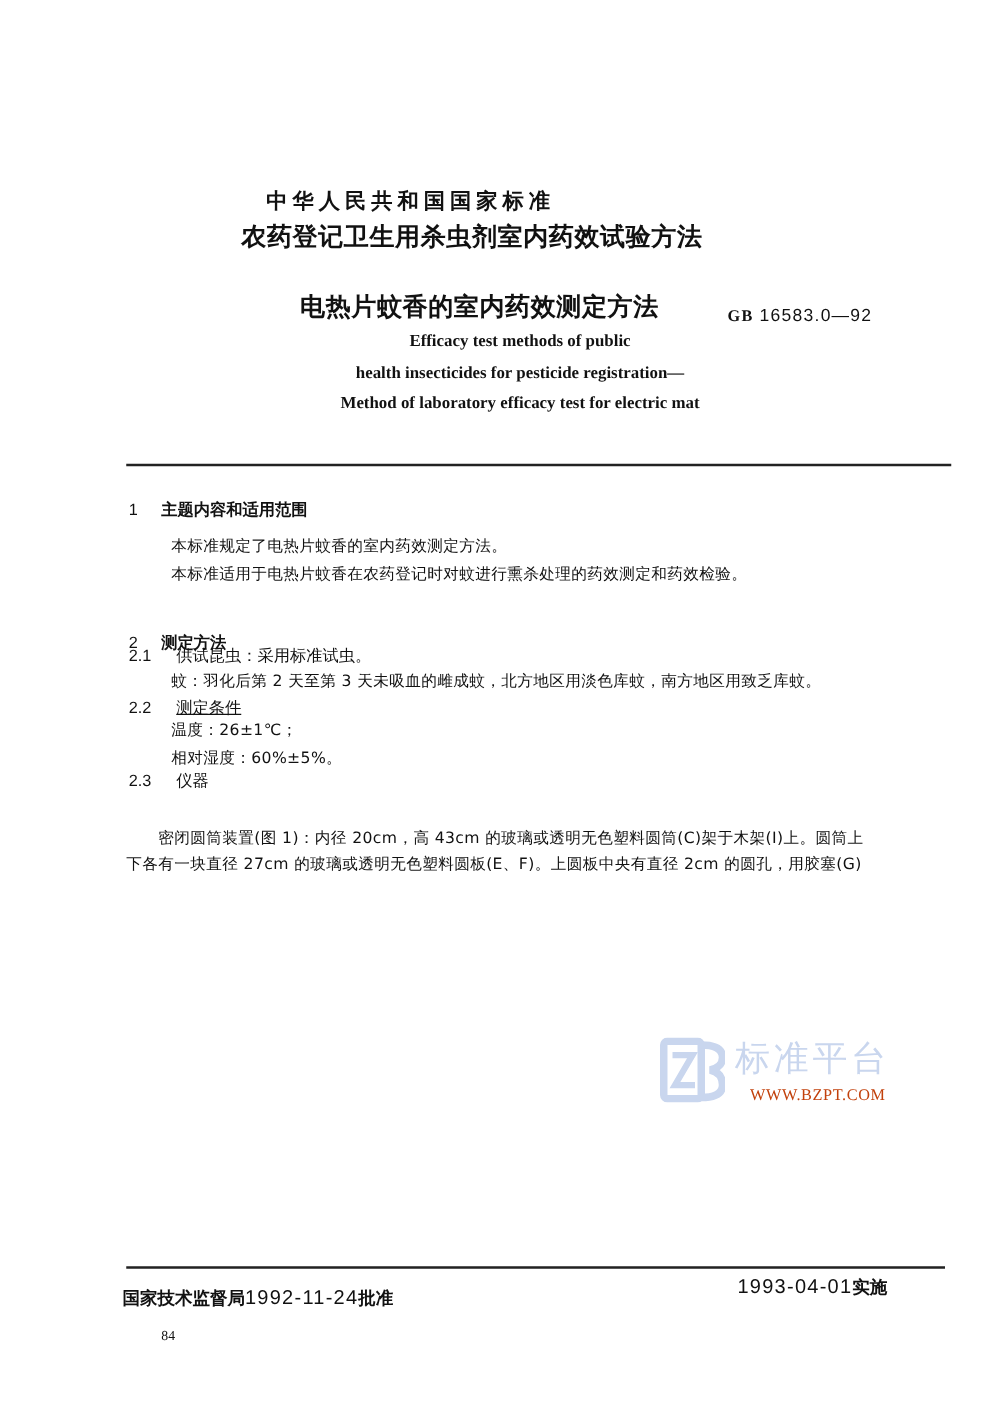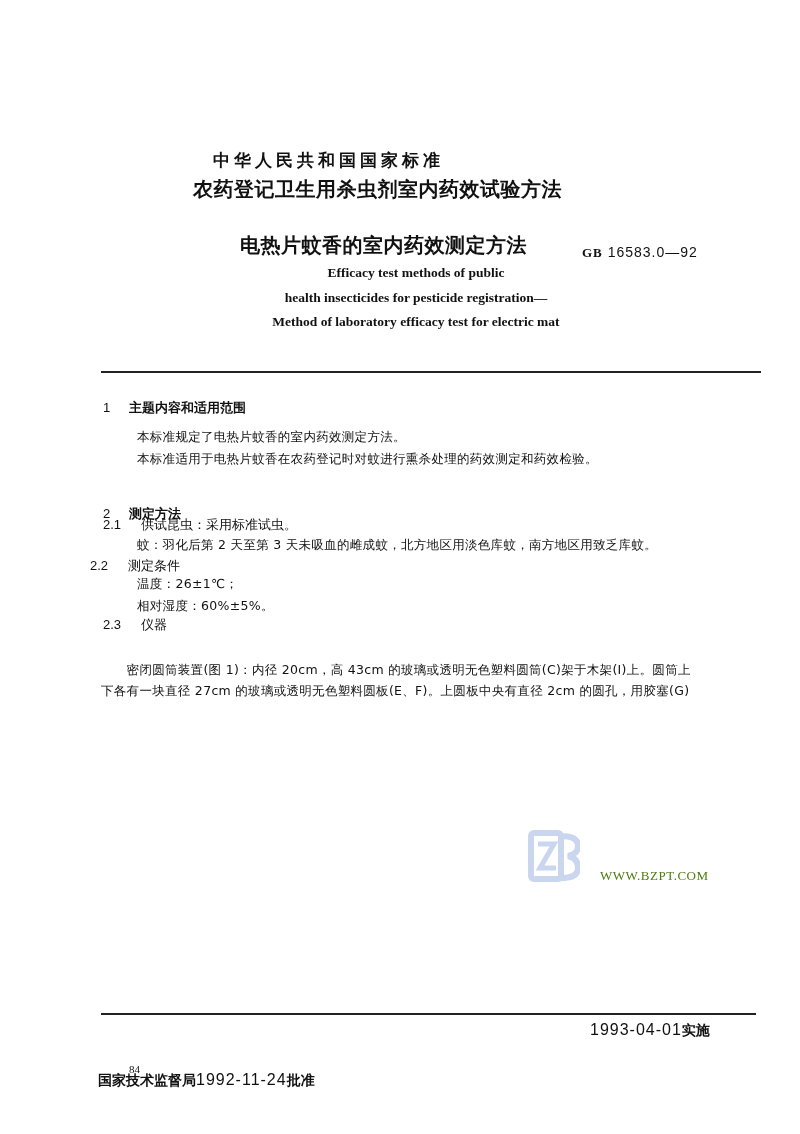--- a/index.html
+++ b/index.html
@@ -92,26 +92,26 @@
       position: absolute; left: 60px; top: -2px;
       font-family: "DejaVu Serif", serif;
       font-size: 28px;
       color: #c9d6ee;
       letter-spacing: 3px;
     }
     .wm-url {
       position: absolute; left: 72px; top: 38px;
       font-family: "Liberation Serif", serif;
       font-size: 13px;
-      color: #4d7c0f;
+      color: #c2410c;
       letter-spacing: 0.5px;
     }
 
     .footer-left {
-      left: 98px; top: 1071px;
+      left: 98px; top: 1030px;
       font-size: 14px; font-weight: bold; text-align: center;
     }
     .footer-left .date, .footer-right .date {
       font-family: "Liberation Sans", sans-serif;
       font-weight: normal;
       font-size: 16px;
       letter-spacing: 1px;
     }
     .footer-right {
       left: 590px; top: 1021px;
@@ -148,40 +148,41 @@
 
 <div class="abs sec-head" style="left:103px; top:485px;margin-top:20px;">
   <span class="num">2</span><span>测定方法</span>
 </div>
 
 <div class="abs sub-head" style="left:103px; top:516px;">
   <span class="num">2.1</span><span>供试昆虫：采用标准试虫。</span>
 </div>
 <div class="abs para" style="left:137px; top:537px;">蚊：羽化后第 2 天至第 3 天未吸血的雌成蚊，北方地区用淡色库蚊，南方地区用致乏库蚊。</div>
 
-<div class="abs sub-head" style="left:90px; top:557px;">
+<div class="abs sub-head" style="left:103px; top:557px;text-decoration:underline;">
   <span class="num">2.2</span><span>测定条件</span>
 </div>
 <div class="abs para" style="left:137px; top:576px;">温度：26±1℃；</div>
 <div class="abs para" style="left:137px; top:598px;">相对湿度：60%±5%。</div>
 
 <div class="abs sub-head" style="left:103px; top:616px;">
   <span class="num">2.3</span><span>仪器</span>
 </div>
 <div class="body-block">
   <p>　　密闭圆筒装置(图 1)：内径 20cm，高 43cm 的玻璃或透明无色塑料圆筒(C)架于木架(I)上。圆筒上</p>
   <p>下各有一块直径 27cm 的玻璃或透明无色塑料圆板(E、F)。上圆板中央有直径 2cm 的圆孔，用胶塞(G)</p>
 </div>
 
 <div class="watermark">
   <svg class="wm-logo" viewBox="0 0 52 52">
     <rect x="3" y="3" width="30" height="46" rx="3" fill="none" stroke="#c9d6ee" stroke-width="6"></rect>
     <path d="M10 14 H26 L12 38 H28" fill="none" stroke="#c9d6ee" stroke-width="5"></path>
     <path d="M33 6 Q50 6 50 16 Q50 24 40 26 Q50 28 50 38 Q50 48 33 48" fill="none" stroke="#c9d6ee" stroke-width="6"></path>
   </svg>
+  <div class="wm-title">标准平台</div>
   <div class="wm-url">WWW.BZPT.COM</div>
 </div>
 
 <div class="rule rule-bottom"></div>
 <div class="abs footer-left">
   <span>国家技术监督局</span><span class="date">1992-11-24</span><span>批准</span>
 </div>
 <div class="abs footer-right">
   <span class="date">1993-04-01</span><span>实施</span>
 </div>

